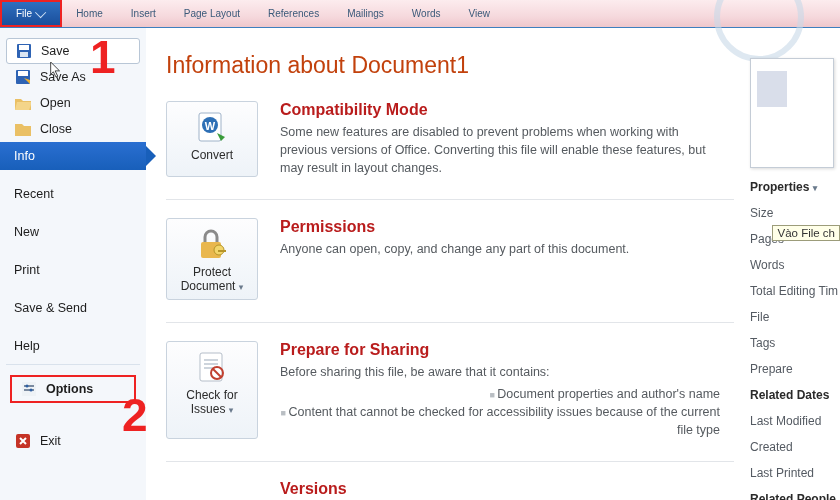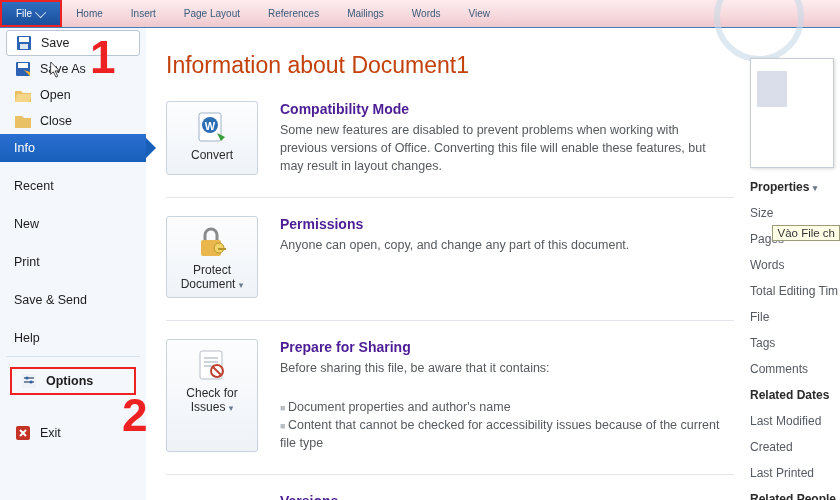--- a/index.html
+++ b/index.html
@@ -9,44 +9,44 @@
   .ribbon { height: 28px; background: linear-gradient(#fcecee, #f6d9dd 60%, #eec7cc); border-bottom: 1px solid #3d7fbf; display: flex; align-items: stretch; font-size: 10px; }
   .ribbon .tab { padding: 0 14px; display: flex; align-items: center; color: #3b5a7a; cursor: pointer; }
   .ribbon .tab.file { background: linear-gradient(#2f6fbf, #1a4f9c); color: #fff; border: 2px solid #e22; }
   .ribbon .tab.file::after { content: ""; width: 7px; height: 7px; margin-left: 6px; border-left: 1px solid #cfe1f5; border-bottom: 1px solid #cfe1f5; transform: rotate(-45deg) translateY(-2px); }
 
   
   .wm { position: absolute; right: 36px; top: -28px; width: 90px; height: 90px; border-radius: 50%; border: 6px solid rgba(200,216,232,0.6); pointer-events:none; }
 
   
   .main { display: flex; height: calc(500px - 28px); }
-  .sidebar { width: 146px; background: #f4f7fb; padding-top: 2px; }
+  .sidebar { width: 146px; background: #f4f7fb; padding-top: 10px; }
   .side-item { height: 28px; display: flex; align-items: center; padding-left: 14px; font-size: 12.5px; color: #1d1d1d; cursor: pointer; position: relative; }
   .side-item .ico { width: 18px; height: 16px; margin-right: 8px; display: inline-flex; align-items: center; justify-content: center; }
   .side-item.save-sel { background: #fff; border: 1px solid #b8c6d6; border-radius: 3px; margin: 0 6px 0 6px; padding-left: 8px; }
   .side-item.info-sel { background: linear-gradient(#2a6fd1,#185fba); color: #fff; margin-top: 0; }
   .side-item.info-sel::after { content:""; position:absolute; right:-10px; top:4px; width:0;height:0; border-top:10px solid transparent; border-bottom:10px solid transparent; border-left:10px solid #185fba; }
   .side-sep { height: 1px; background: #d9e2ec; margin: 4px 6px; }
   .side-item.top { height: 26px; }
   .side-item.recent, .side-item.new, .side-item.print, .side-item.ssend, .side-item.help { padding-left: 14px; margin-top: 10px; }
   .side-item.options { border: 2px solid #e22; margin: 10px 10px 0 10px; padding-left: 8px; font-weight: bold; }
   .side-item.exit { margin-top: 24px; }
 
   .content { flex: 1; padding: 24px 10px 0 20px; overflow: hidden; position: relative; }
   h1.page-title { font-size: 23px; font-weight: 400; color: #c2410c; margin-bottom: 12px; }
 
   .card-row { display: flex; border-top: 1px solid #e2e5e9; padding: 18px 0 22px 0; }
   .card-row:first-of-type { border-top: none; padding-top: 10px; }
   .card-btn { width: 92px; text-align: center; font-size: 12px; color: #2b2b2b; border: 1px solid #c9d3de; border-radius: 3px; background: linear-gradient(#fdfdfe,#eef3f8); padding: 8px 4px 6px 4px; margin-right: 22px; cursor: pointer; }
   .card-btn .big-ico { width: 36px; height: 34px; margin: 0 auto 4px auto; display:flex; align-items:center; justify-content:center; }
   .card-btn .caret { font-size: 9px; color: #6a7a8c; }
   .card-text { flex: 1; max-width: 440px; }
-  .card-text h3 { font-size: 14px; font-weight: 600; color: #4c1d95; margin-bottom: 4px; }
+  .card-text h3 { font-size: 16px; font-weight: 600; color: #b91c1c; margin-bottom: 4px; }
   .card-text p, .card-text li { font-size: 12.5px; color: #555a5f; line-height: 1.45; }
-  .card-text ul { list-style: none; margin-top: 20px; }
+  .card-text ul { list-style: none; margin-top: 3px; text-align: right; }
   .card-text li::before { content:"■ "; color:#b9bec3; font-size:9px; }
 
   
   .right { width: 96px; border-left: none; padding: 30px 0 0 6px; font-size: 12px; color: #545a62; overflow:hidden; }
   .thumb { width: 84px; height: 110px; background: #fff; border: 1px solid #c4ccd6; margin-bottom: 12px; position: relative; box-shadow: 1px 1px 3px rgba(0,0,0,0.15); }
   .thumb::before { content:""; position:absolute; left:6px; top:12px; width:30px; height:36px; background:#d9deea; }
   .prop-head { font-weight:600; color:#2a2a2a; margin: 10px 0 4px 0; }
   .prop-head .caret { font-size:9px; color:#6a7a8c; }
   .prop { margin: 12px 0; white-space: nowrap; }
   .tooltip { position:absolute; right:0; top:225px; background:#ffffe8; border:1px solid #9c9c7a; font-size:11.5px; padding:1px 4px; color:#333; white-space:nowrap; }
@@ -221,21 +221,21 @@
 
   <div class="right">
     <div class="thumb"></div>
     <div class="prop-head"><span>Properties</span> <span class="caret">▾</span></div>
     <div class="prop">Size</div>
     <div class="prop">Pages</div>
     <div class="prop">Words</div>
     <div class="prop">Total Editing Tim</div>
     <div class="prop">File</div>
     <div class="prop">Tags</div>
-    <div class="prop">Comments</div>
+    <div class="prop">Prepare</div>
     <div class="prop-head">Related Dates</div>
     <div class="prop">Last Modified</div>
     <div class="prop">Created</div>
     <div class="prop">Last Printed</div>
     <div class="prop-head">Related People</div>
     <div class="prop">Author</div>
   </div>
 </div>
 
 <div class="tooltip">Vào File ch</div>

